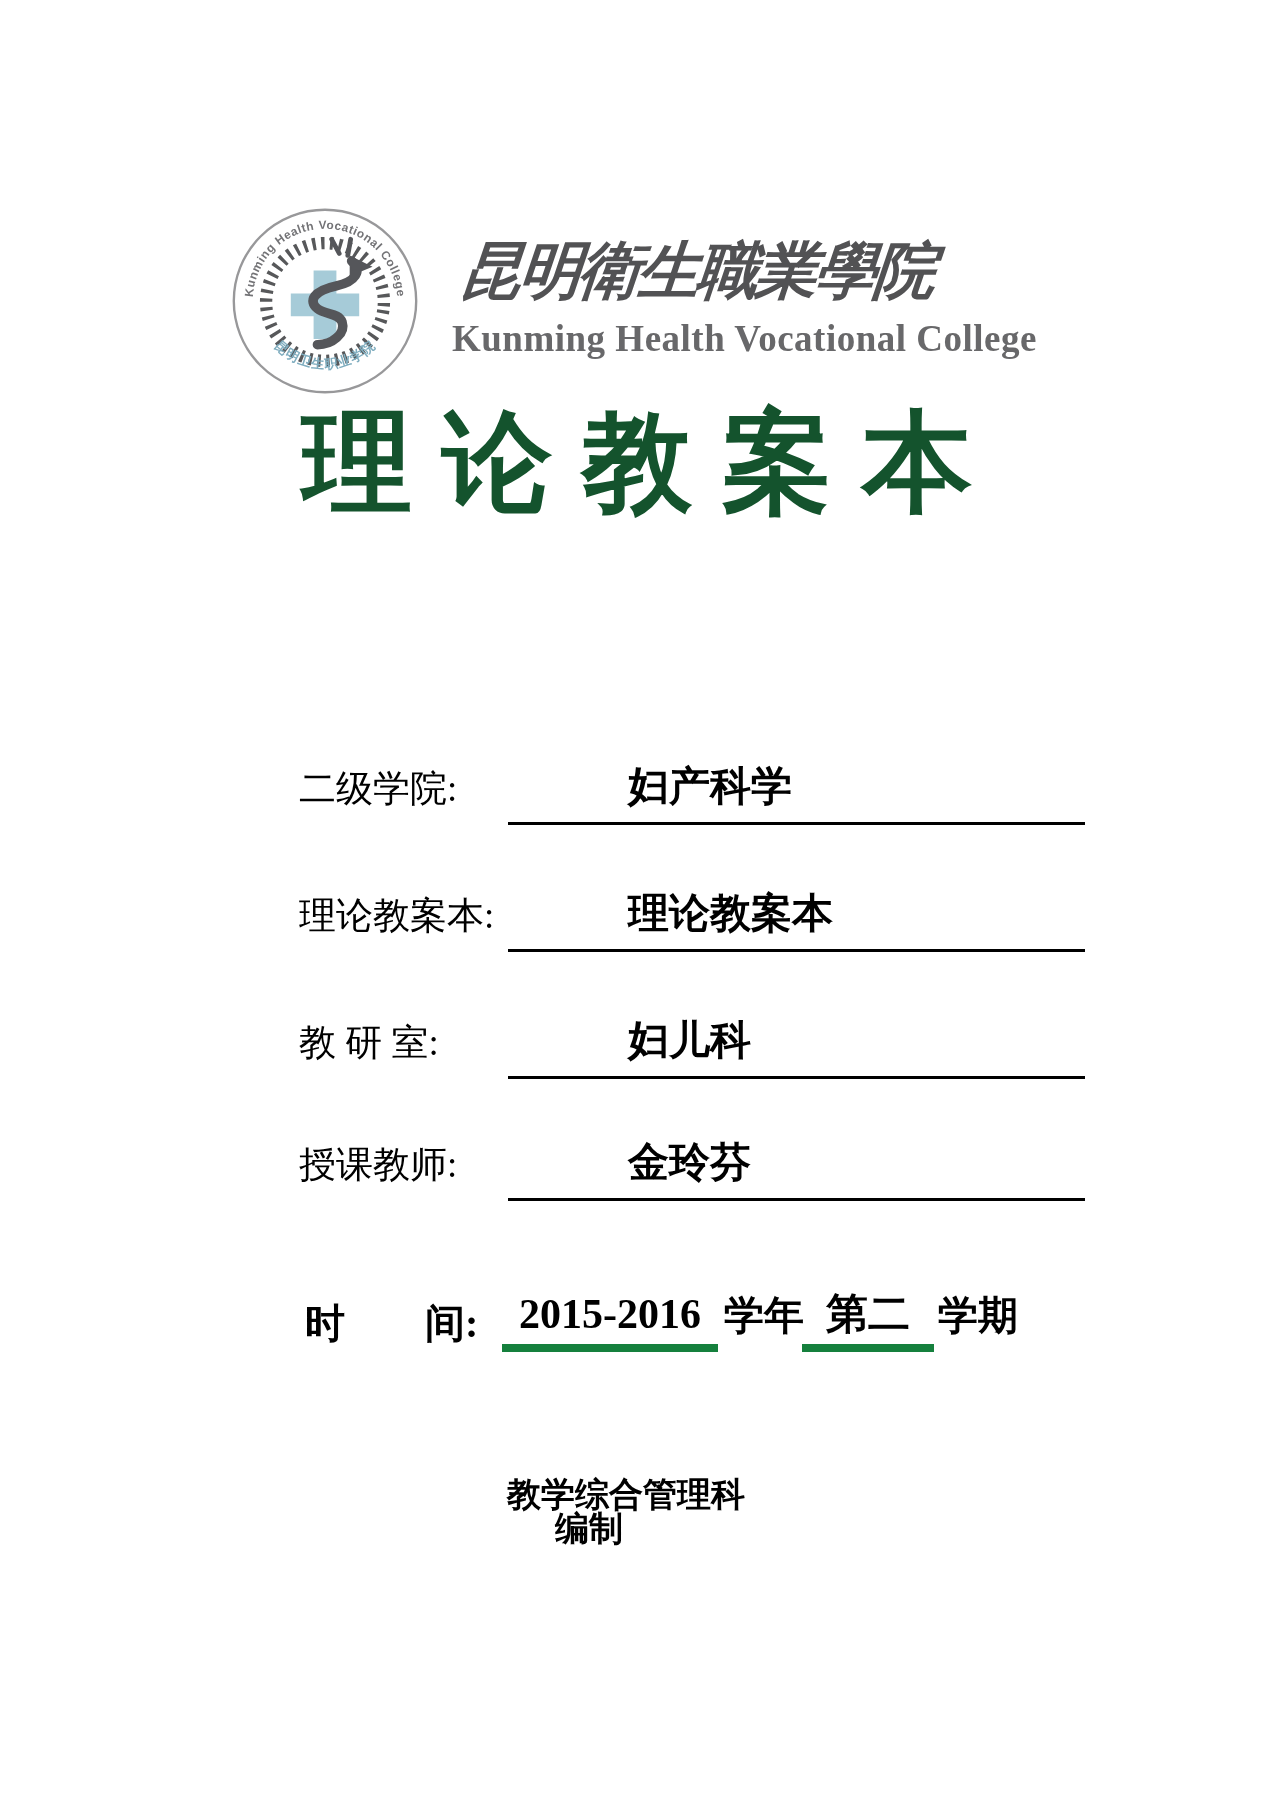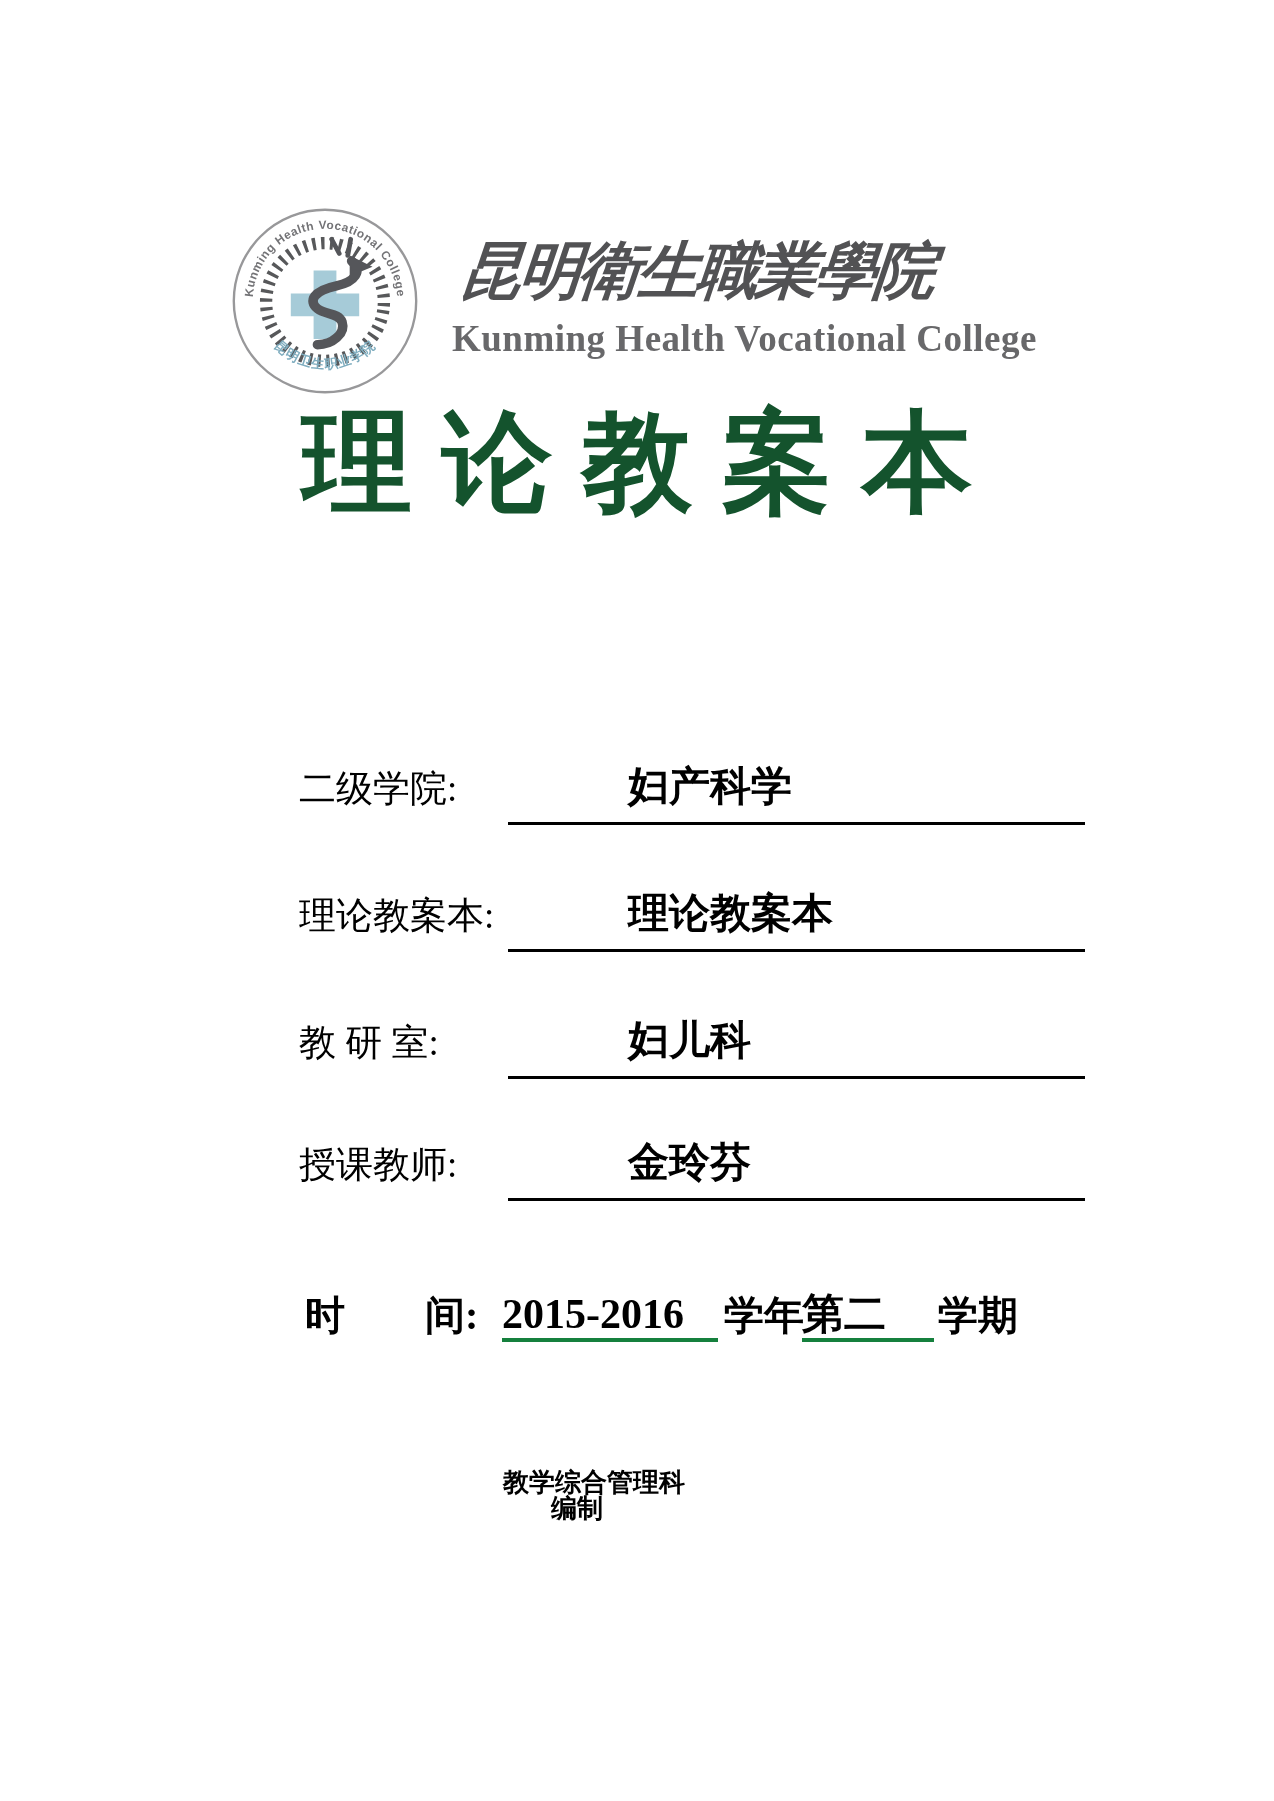--- a/index.html
+++ b/index.html
@@ -38,37 +38,37 @@
     position:absolute;left:628px;top:0;font-size:41px;font-weight:700;
     line-height:1;white-space:pre;
   }
   .row-underline{
     position:absolute;left:508px;top:56px;width:577px;height:3px;background:#000;
   }
 
   
   #time-row{left:0;top:1292px;width:1274px;height:60px;}
   .time-label{
-    position:absolute;left:305px;top:4px;font-size:40px;font-weight:700;
+    position:absolute;left:305px;top:12px;font-size:40px;font-weight:700;
     line-height:1;white-space:pre;
   }
   .time-fill{
     position:absolute;top:0;font-size:42px;font-weight:700;line-height:44px;
-    text-align:left;border-bottom:4px solid #15803d;padding-bottom:2px;white-space:pre;
+    text-align:center;border-bottom:8px solid #15803d;padding-bottom:8px;white-space:pre;
   }
   #time-value-year{left:502px;width:216px;}
   #time-value-sem{left:802px;width:132px;}
   .time-suffix{
     position:absolute;top:4px;font-size:40px;font-weight:700;line-height:1;white-space:pre;
   }
   #time-suffix-year{left:724px;}
   #time-suffix-sem{left:938px;}
 
   
-  #footer-line{left:490px;top:1444px;font-size:26px;font-weight:700;line-height:1;white-space:pre;}
+  #footer-line{left:490px;top:1444px;font-size:34px;font-weight:700;line-height:1;white-space:pre;}
   #footer-suffix{margin-left:48px;}
 </style>
 </head>
 <body>
 
 <div class="abs" id="seal">
   <svg viewBox="0 0 200 200" width="190" height="190">
     <defs>
       <path id="arcTop" d="M 24 100 A 76 76 0 1 1 176 100"></path>
       <path id="arcBottom" d="M 28 114 A 74 74 0 0 0 172 114"></path>

